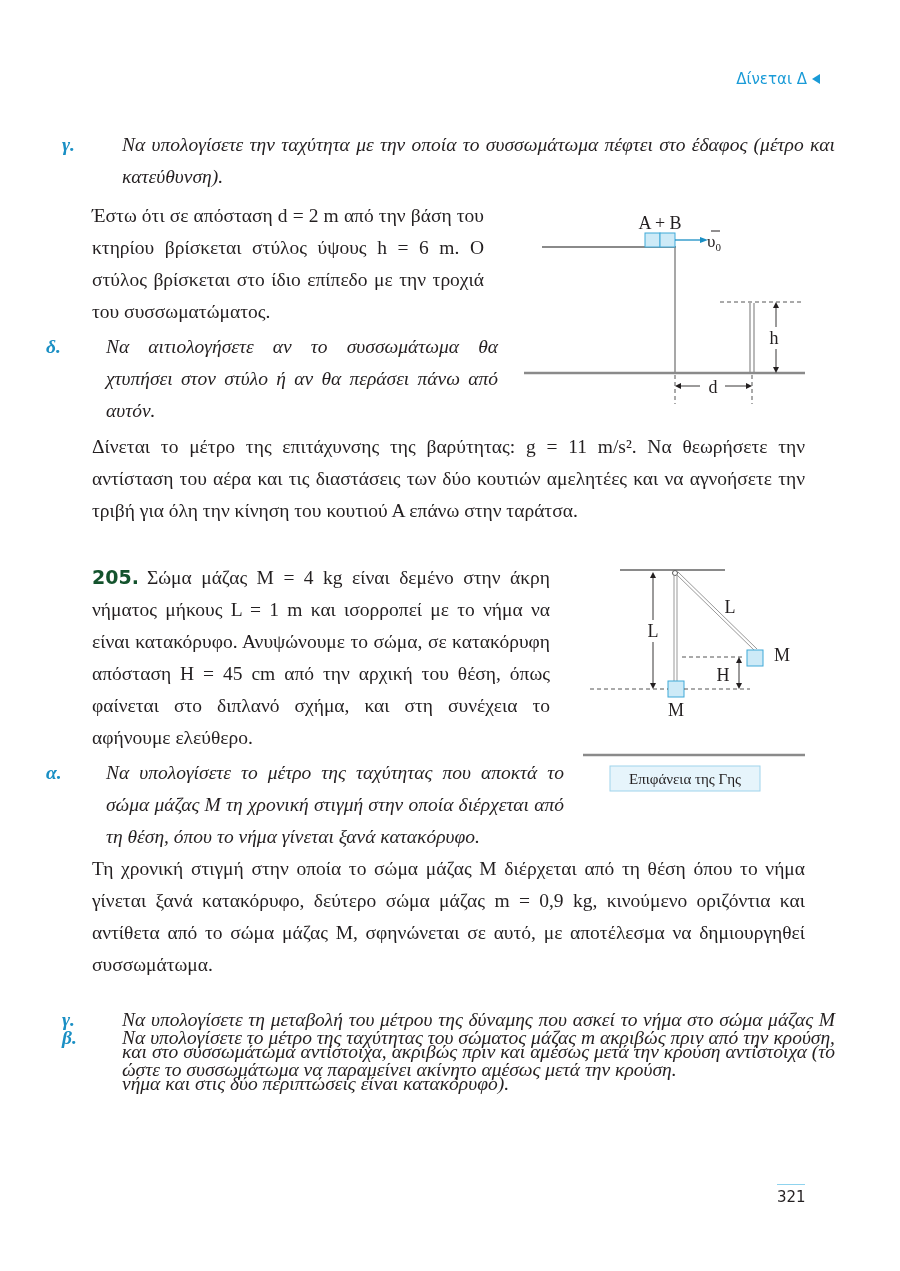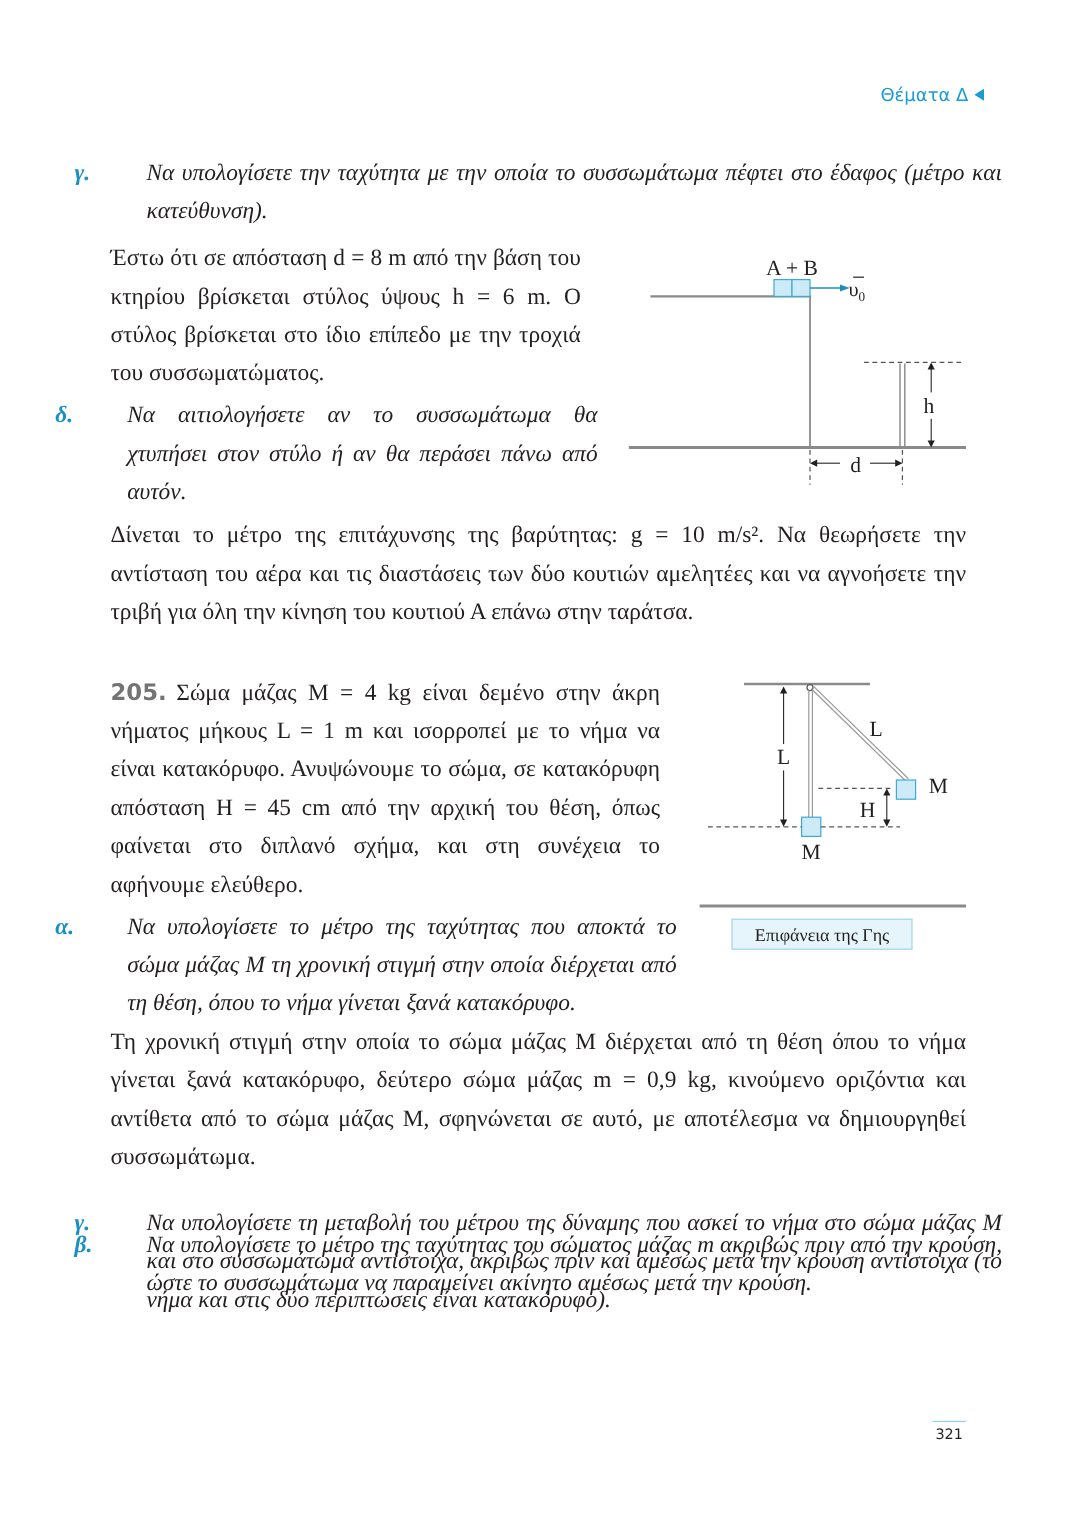--- a/index.html
+++ b/index.html
@@ -5,39 +5,39 @@
     html, body { margin: 0; padding: 0; background: #ffffff; }
     body { width: 900px; height: 1271px; position: relative; overflow: hidden;
            font-family: "Liberation Serif", "DejaVu Serif", serif; color: #231f20; }
     .hdr { position: absolute; top: 70px; right: 80px; font-family: "DejaVu Sans", "Liberation Sans", sans-serif;
            font-size: 15px; color: #1a9bd7; display: flex; align-items: center; gap: 5px; }
     .hdr .tri { width: 0; height: 0; border-top: 5px solid transparent; border-bottom: 5px solid transparent;
                 border-right: 8px solid #1a9bd7; display: inline-block; }
     .txt { position: absolute; font-size: 19.5px; line-height: 32px; text-align: justify; }
     .lbl { color: #1a8fc4; font-weight: bold; display: inline-block; width: 30px; }
     .hang { padding-left: 30px; text-indent: -30px; font-style: italic; }
-    .num { color: #737373; font-weight: bold; font-family: "DejaVu Sans", "Liberation Sans", sans-serif; font-size: 19px; margin-right: 8px; }
+    .num { color: #14532d; font-weight: bold; font-family: "DejaVu Sans", "Liberation Sans", sans-serif; font-size: 19px; margin-right: 8px; }
     svg text { font-family: "Liberation Serif", "DejaVu Serif", serif; fill: #231f20; }
     .pg { position: absolute; top: 1188px; left: 777px; width: 28px; text-align: center;
-          font-family: "DejaVu Sans", "Liberation Sans", sans-serif; font-size: 12px; color: #231f20; }
+          font-family: "DejaVu Sans", "Liberation Sans", sans-serif; font-size: 15px; color: #231f20; }
     .pg-line { position: absolute; top: 1184px; left: 777px; width: 28px; height: 1px; background: #8fd3ee; }
   </style>
 </head>
 <body>
 
 <div class="hdr">
-  <span>Θέματα Δ</span>
+  <span>Δίνεται Δ</span>
   <span class="tri"></span>
 </div>
 
 <div class="txt hang" style="left:92px; top:129px; width:713px;">
   <span class="lbl">γ.</span><span>Να υπολογίσετε την ταχύτητα με την οποία το συσσωμάτωμα πέφτει στο έδαφος (μέτρο και κατεύθυνση).</span>
 </div>
 
-<div class="txt" style="left:92px; top:200px; width:392px;">Έστω ότι σε απόσταση d = 8 m από την βάση του κτηρίου βρίσκεται στύλος ύψους h = 6 m. Ο στύλος βρίσκεται στο ίδιο επίπεδο με την τροχιά του συσσωματώματος.</div>
+<div class="txt" style="left:92px; top:200px; width:392px;">Έστω ότι σε απόσταση d = 2 m από την βάση του κτηρίου βρίσκεται στύλος ύψους h = 6 m. Ο στύλος βρίσκεται στο ίδιο επίπεδο με την τροχιά του συσσωματώματος.</div>
 
 <div class="txt hang" style="left:76px; top:331px; width:392px;">
   <span class="lbl">δ.</span><span>Να αιτιολογήσετε αν το συσσωμάτωμα θα χτυπήσει στον στύλο ή αν θα περάσει πάνω από αυτόν.</span>
 </div>
 
 <svg style="position:absolute; left:515px; top:205px;" width="300" height="205">
   <line x1="27" y1="42" x2="161" y2="42" stroke="#8a8a8a" stroke-width="2"></line>
   <line x1="160" y1="42" x2="160" y2="168" stroke="#8a8a8a" stroke-width="1.5"></line>
   <line x1="9" y1="168" x2="290" y2="168" stroke="#8a8a8a" stroke-width="2.5"></line>
   <rect x="130" y="28" width="15" height="14" fill="#cdeaf7" stroke="#3fa9d8" stroke-width="1"></rect>
@@ -57,21 +57,21 @@
   <text x="259" y="139" font-size="18" text-anchor="middle">h</text>
   <line x1="160" y1="170" x2="160" y2="199" stroke="#555" stroke-width="1" stroke-dasharray="4,3"></line>
   <line x1="237" y1="170" x2="237" y2="199" stroke="#555" stroke-width="1" stroke-dasharray="4,3"></line>
   <line x1="162" y1="181" x2="185" y2="181" stroke="#231f20" stroke-width="0.9"></line>
   <line x1="210" y1="181" x2="235" y2="181" stroke="#231f20" stroke-width="0.9"></line>
   <polygon points="160,181 166,178 166,184" fill="#231f20"></polygon>
   <polygon points="237,181 231,178 231,184" fill="#231f20"></polygon>
   <text x="198" y="188" font-size="18" text-anchor="middle">d</text>
 </svg>
 
-<div class="txt" style="left:92px; top:431px; width:713px;">Δίνεται το μέτρο της επιτάχυνσης της βαρύτητας: g = 10 m/s². Να θεωρήσετε την αντίσταση του αέρα και τις διαστάσεις των δύο κουτιών αμελητέες και να αγνοήσετε την τριβή για όλη την κίνηση του κουτιού Α επάνω στην ταράτσα.</div>
+<div class="txt" style="left:92px; top:431px; width:713px;">Δίνεται το μέτρο της επιτάχυνσης της βαρύτητας: g = 11 m/s². Να θεωρήσετε την αντίσταση του αέρα και τις διαστάσεις των δύο κουτιών αμελητέες και να αγνοήσετε την τριβή για όλη την κίνηση του κουτιού Α επάνω στην ταράτσα.</div>
 
 <div class="txt" style="left:92px; top:561px; width:458px;">
   <span class="num">205.</span><span>Σώμα μάζας M = 4 kg είναι δεμένο στην άκρη νήματος μήκους L = 1 m και ισορροπεί με το νήμα να είναι κατακόρυφο. Ανυψώνουμε το σώμα, σε κατακόρυφη απόσταση H = 45 cm από την αρχική του θέση, όπως φαίνεται στο διπλανό σχήμα, και στη συνέχεια το αφήνουμε ελεύθερο.</span>
 </div>
 
 <svg style="position:absolute; left:575px; top:560px;" width="240" height="240">
   <line x1="45" y1="10" x2="150" y2="10" stroke="#8a8a8a" stroke-width="2"></line>
   <circle cx="100" cy="13" r="2.5" fill="#fff" stroke="#555" stroke-width="1"></circle>
   <line x1="99" y1="15" x2="99" y2="121" stroke="#999" stroke-width="1"></line>
   <line x1="102" y1="15" x2="102" y2="121" stroke="#999" stroke-width="1"></line>

